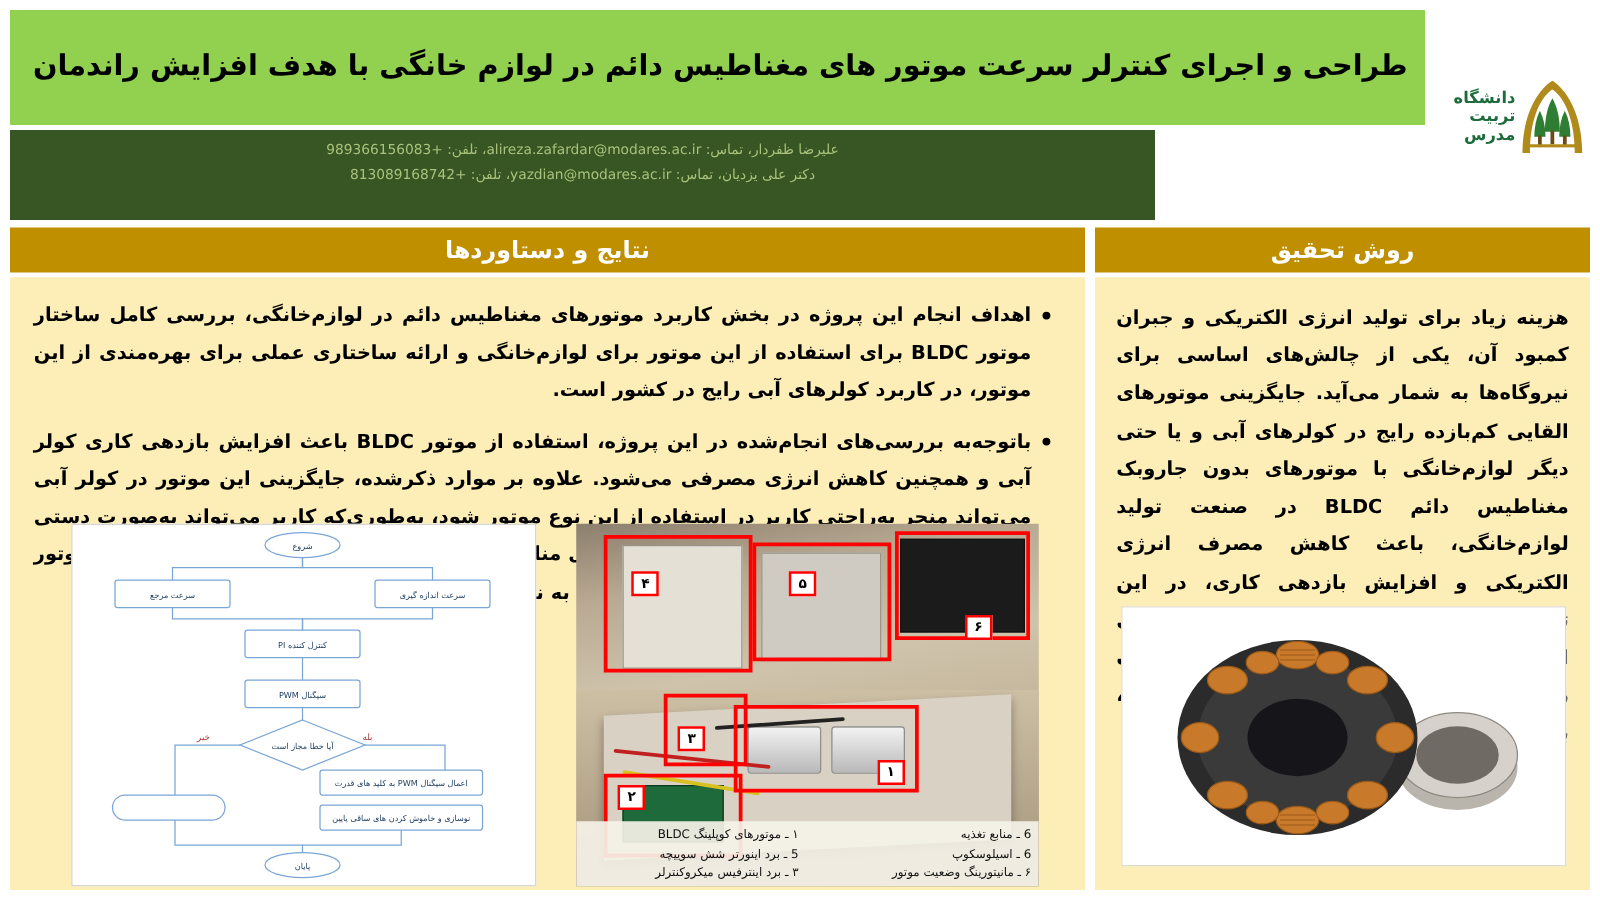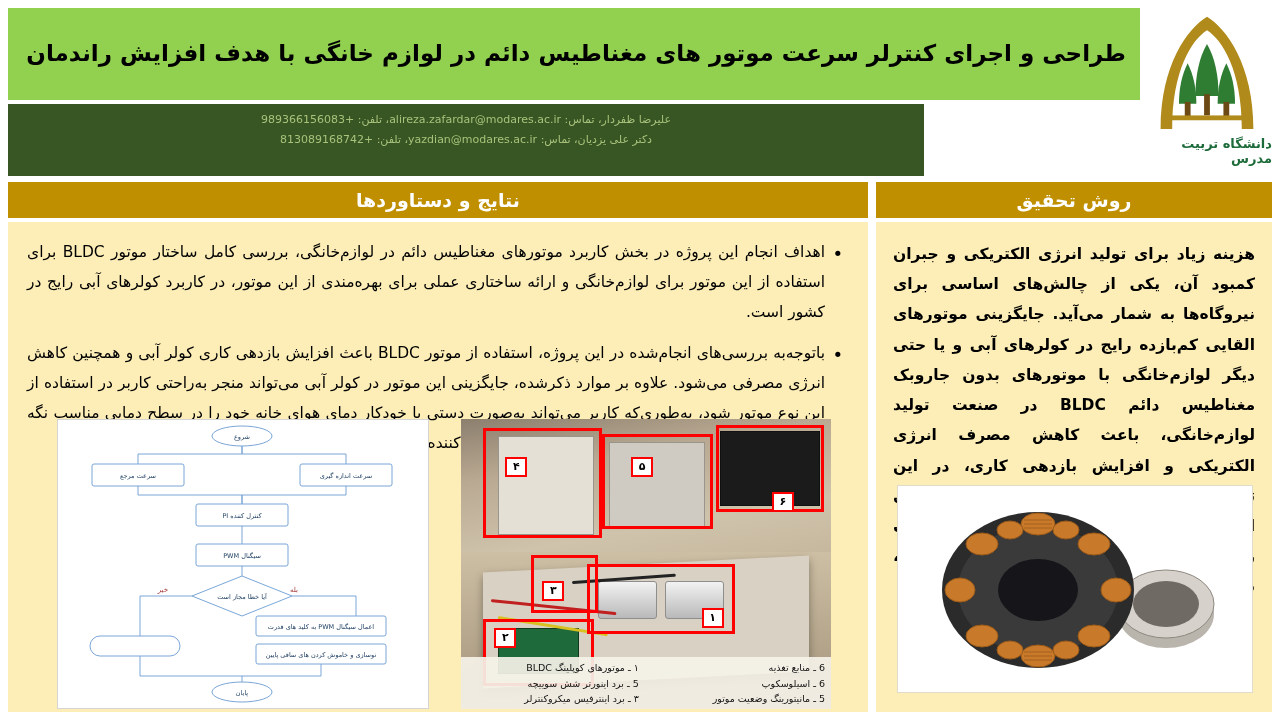--- a/index.html
+++ b/index.html
@@ -49,21 +49,21 @@
     line-height: 1.85;
     white-space: nowrap;
     direction: rtl;
   }
 
   
   .logo-box {
     position: absolute;
     top: 6px; right: 8px;
     width: 130px; height: 172px;
-    display: flex; flex-direction: column;
+    display: flex; flex-direction: row;
     align-items: center; justify-content: flex-start;
     background: #ffffff;
   }
   .logo-mark { width: 116px; height: 128px; }
   .logo-caption {
     margin-top: 2px;
     font-size: 13px;
     color: #1d6b3a;
     font-weight: bold;
     letter-spacing: .5px;
@@ -108,21 +108,21 @@
     padding: 14px 22px 0 18px;
     margin: 0;
     list-style: none;
   }
   .bullets li {
     position: relative;
     font-size: 15.5px;
     line-height: 1.95;
     text-align: justify;
     color: #000000;
-    font-weight: normal;
+    font-weight: bold;
     padding-right: 20px;
     margin-bottom: 10px;
     direction: rtl;
   }
   .bullets li::before {
     content: "•";
     position: absolute;
     right: 2px; top: -1px;
     font-size: 18px;
   }
@@ -327,21 +327,21 @@
         <div class="photo-legend">
           <div class="lrow">
             <div class="lcell">6 ـ منابع تغذیه</div>
             <div class="lcell">۱ ـ موتورهای کوپلینگ BLDC</div>
           </div>
           <div class="lrow">
             <div class="lcell">6 ـ اسیلوسکوپ</div>
             <div class="lcell">5 ـ برد اینورتر شش سوییچه</div>
           </div>
           <div class="lrow">
-            <div class="lcell">5 ـ مانیتورینگ وضعیت موتور</div>
+            <div class="lcell">۶ ـ مانیتورینگ وضعیت موتور</div>
             <div class="lcell">۳ ـ برد اینترفیس میکروکنترلر</div>
           </div>
         </div>
       </div>
 
     </div>
   </div>
 
   <div class="col-body method">
     <div class="method-text">هزینه زیاد برای تولید انرژی الکتریکی و جبران کمبود آن، یکی از چالش‌های اساسی برای نیروگاه‌ها به شمار می‌آید. جایگزینی موتورهای القایی کم‌بازده رایج در کولرهای آبی و یا حتی دیگر لوازم‌خانگی با موتورهای بدون جاروبک مغناطیس دائم BLDC در صنعت تولید لوازم‌خانگی، باعث کاهش مصرف انرژی الکتریکی و افزایش بازدهی کاری، در این تجهیزات می‌شود. در این پروژه ضمن معرفی انواع موتورهای مغناطیس دائم، با ارائه یک روش مناسب و ارزان‌قیمت، موتور BLDC، به‌عنوان موتور کولر آبی معرفی می‌شود.</div>

